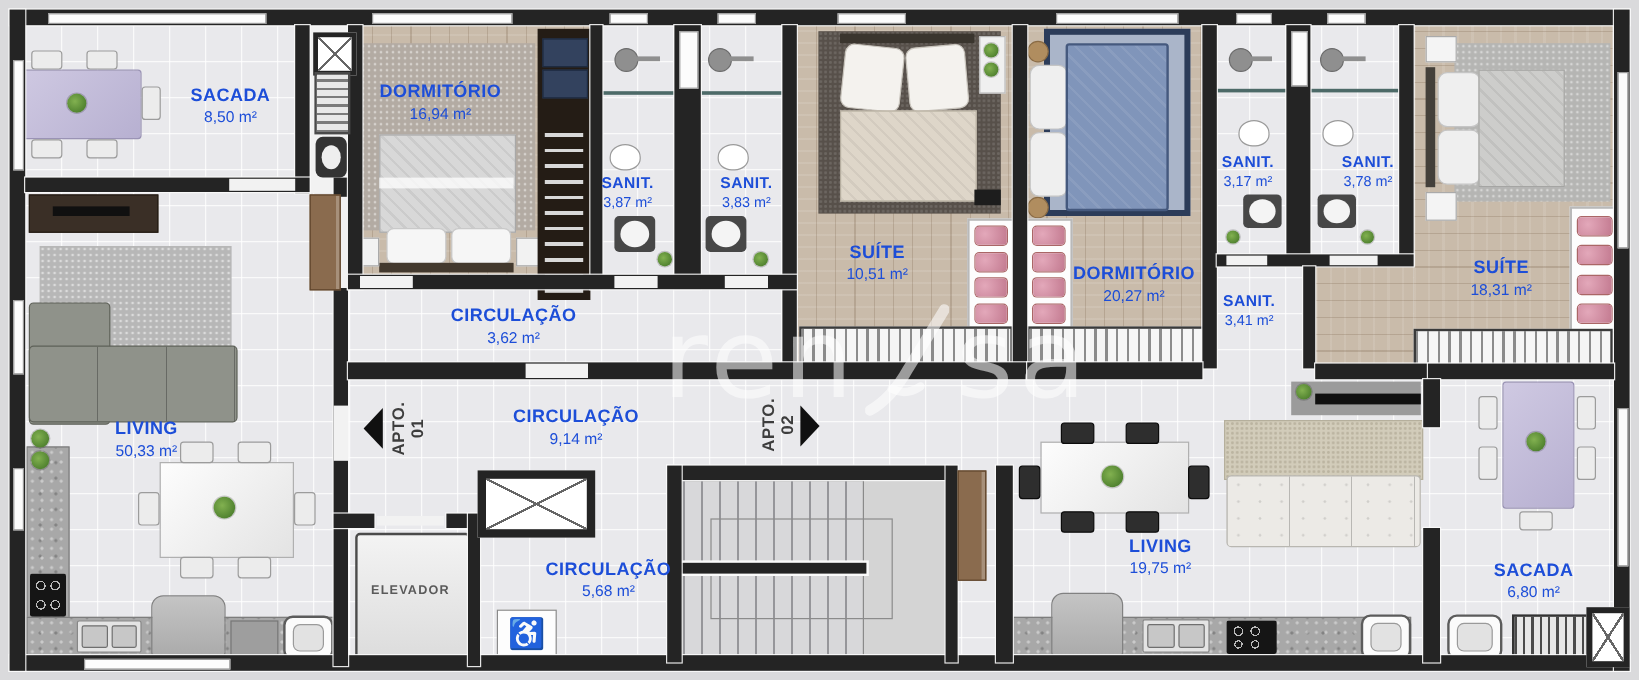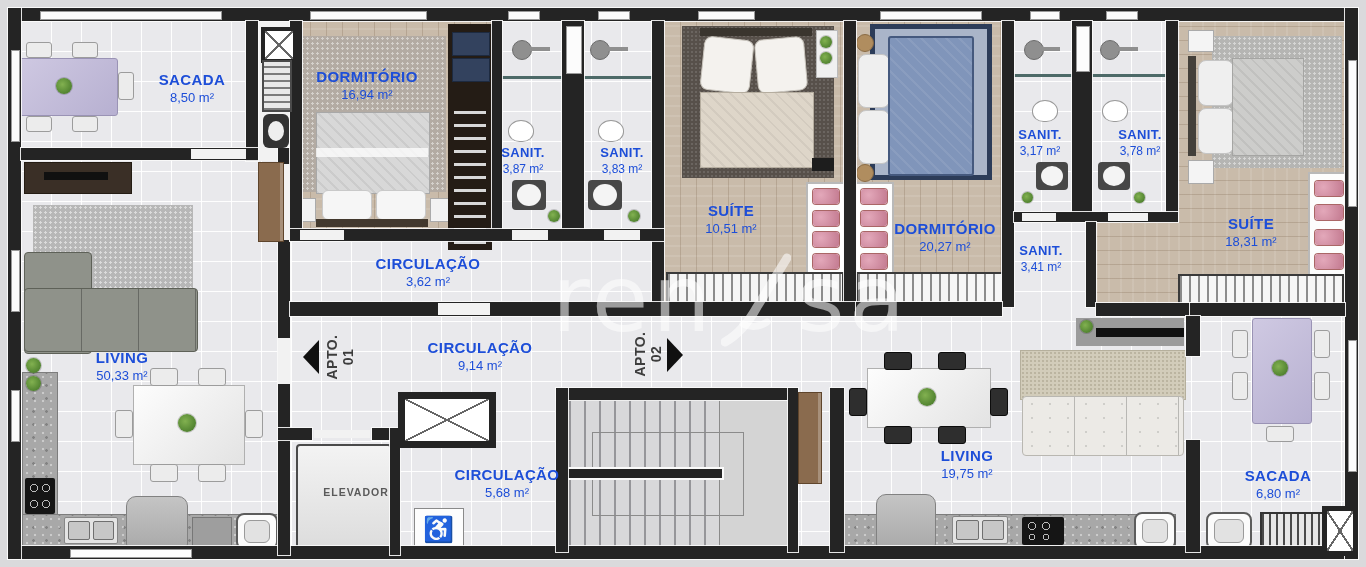--- a/index.html
+++ b/index.html
@@ -181,21 +181,21 @@
   <div class="wall" style="left:830px;top:388px;width:14px;height:164px"></div>
   <div class="door" style="left:798px;top:392px;width:22px;height:90px"></div>
 
   <div class="abs" style="left:568px;top:400px;width:220px;height:145px;background:#d4d4d4;z-index:1"></div>
   <div class="stairs" style="left:568px;top:400px;width:150px;height:69px"></div>
   <div class="stairs" style="left:568px;top:478px;width:150px;height:67px"></div>
   <div class="guide" style="left:592px;top:432px;width:150px;height:82px"></div>
   <div class="handrail" style="left:564px;top:469px;width:158px;height:9px"></div>
 
   <div class="elev" style="left:296px;top:444px;width:92px;height:104px"></div>
-  <div class="elevlabel" style="left:356px;top:492px">ELEVADOR</div>
+  <div class="elevlabel" style="left:342px;top:492px">ELEVADOR</div>
 
   <div class="wheel" style="left:414px;top:508px;width:48px;height:40px">
     <span>♿</span>
   </div>
 
   <div class="furn" style="left:14px;top:58px;width:102px;height:56px;background:linear-gradient(135deg,#cfc9e2,#b7b0d1);border:1px solid #9a93b5;border-radius:3px"></div>
   <div class="chair" style="left:26px;top:42px;width:24px;height:14px"></div>
   <div class="chair" style="left:72px;top:42px;width:24px;height:14px"></div>
   <div class="chair" style="left:26px;top:116px;width:24px;height:14px"></div>
   <div class="chair" style="left:72px;top:116px;width:24px;height:14px"></div>

